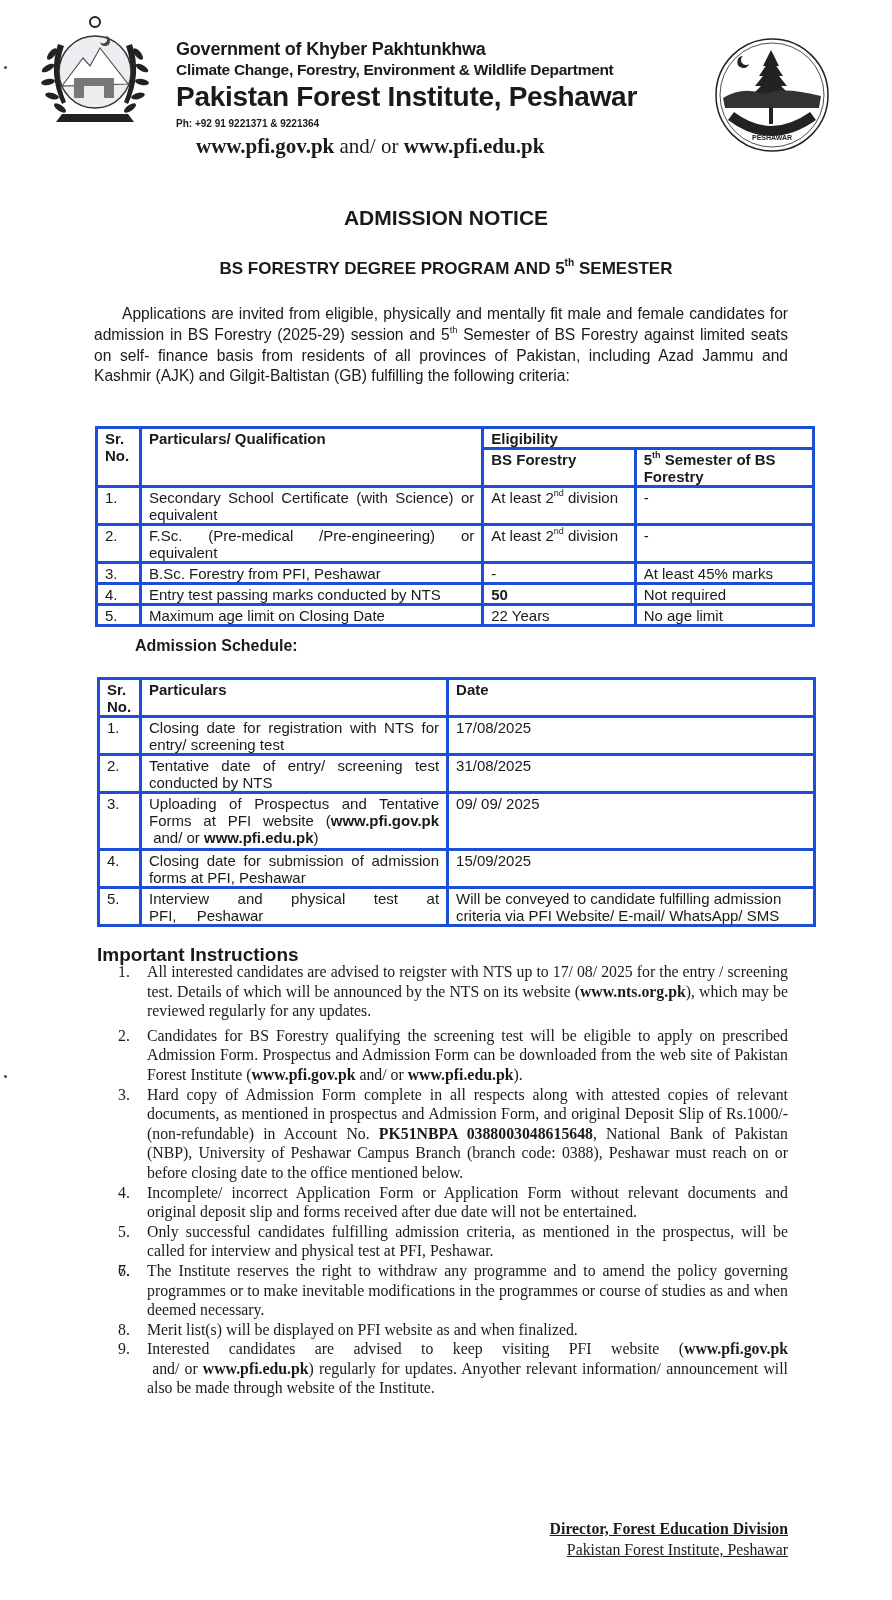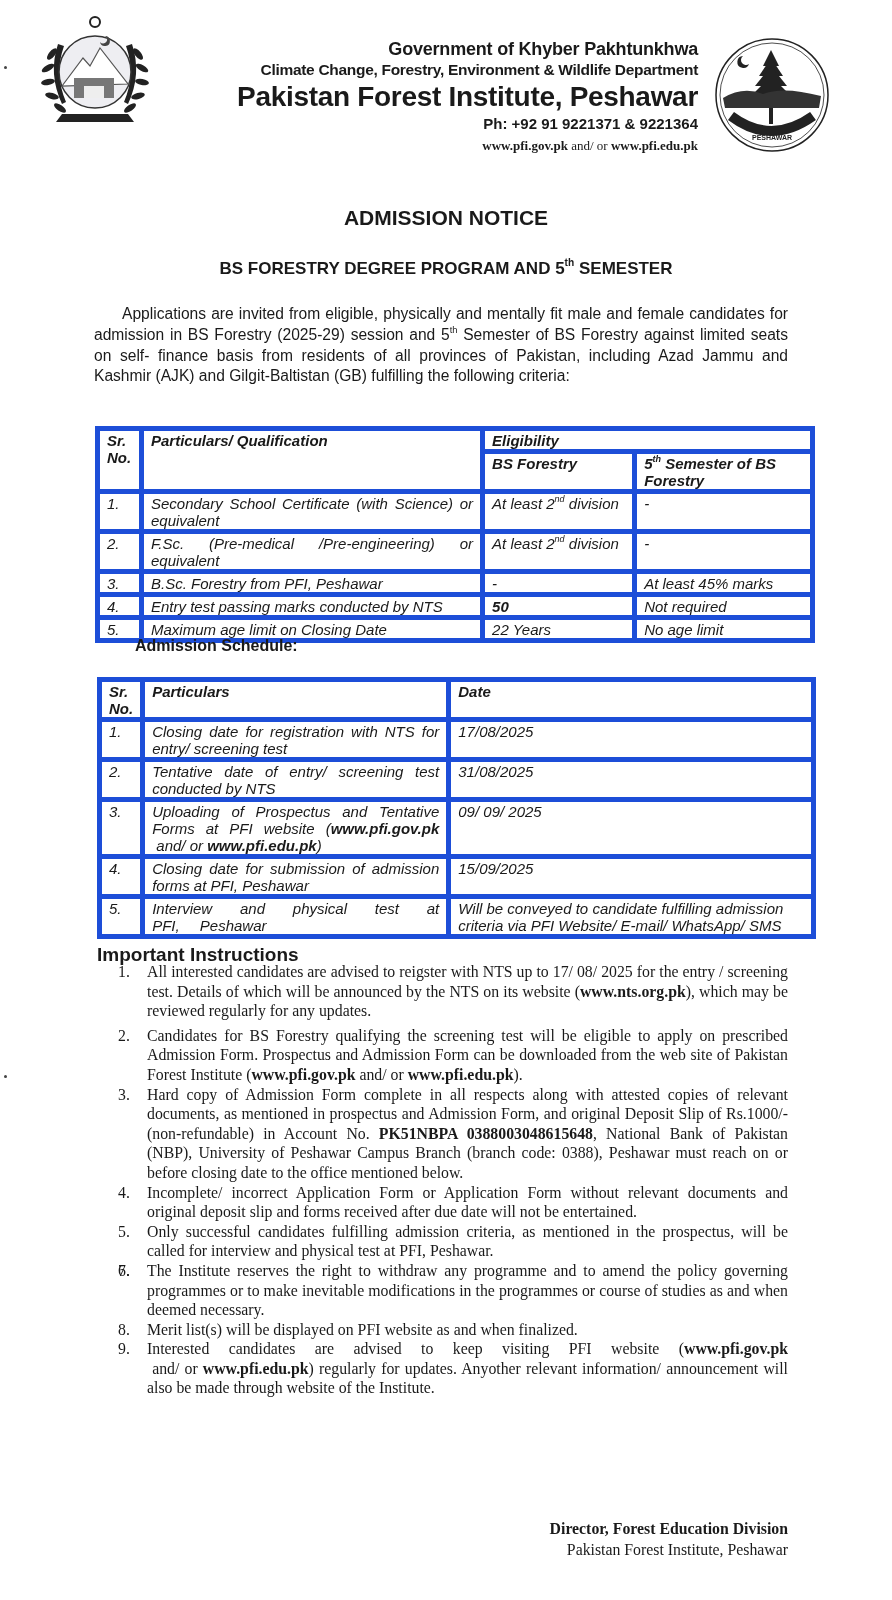--- a/index.html
+++ b/index.html
@@ -5,36 +5,36 @@
   * { box-sizing: border-box; margin: 0; padding: 0; }
   html, body { width: 892px; height: 1600px; background: #ffffff; overflow: hidden; }
   body { position: relative; color: #1a1a1a; font-family: "Liberation Sans", sans-serif; }
 
   .speck { position: absolute; width: 3px; height: 3px; background: #444; border-radius: 50%; }
 
   
   .logo { position: absolute; }
   .logo-left { left: 38px; top: 14px; width: 114px; height: 120px; }
   .logo-right { left: 713px; top: 36px; width: 118px; height: 118px; }
-  .header-text { position: absolute; left: 148px; top: 38px; width: 550px; text-align: right; }
+  .header-text { position: absolute; left: 176px; top: 38px; width: 550px; text-align: left; }
   .h-gov { font-size: 18px; font-weight: bold; letter-spacing: -0.2px; line-height: 22px; }
   .h-dept { font-size: 15.5px; font-weight: bold; line-height: 20px; letter-spacing: -0.3px; }
   .h-inst { font-size: 28px; font-weight: bold; line-height: 34px; letter-spacing: -0.3px; }
-  .h-ph { font-size: 15px; font-weight: bold; line-height: 20px; }
-  .h-web { font-family: "Liberation Serif", serif; font-size: 13px; font-weight: bold; line-height: 24px; margin-left: 20px; }
+  .h-ph { font-size: 10px; font-weight: bold; line-height: 20px; }
+  .h-web { font-family: "Liberation Serif", serif; font-size: 21px; font-weight: bold; line-height: 24px; margin-left: 20px; }
 
   .title { position: absolute; left: 0; width: 892px; text-align: center; font-weight: bold; }
   .t-admission { top: 206px; font-size: 21px; }
   .t-program { top: 259px; font-size: 17px; }
   sup { font-size: 0.6em; line-height: 0; position: relative; top: -0.1em; vertical-align: super; }
 
   .intro { position: absolute; left: 94px; top: 304px; width: 694px; font-size: 15.6px; line-height: 20.8px; text-align: justify; text-indent: 28px; }
 
   table { border-collapse: collapse; position: absolute; font-size: 15px; }
-  td, th { border: 5px solid #1d4ed8; vertical-align: top; text-align: left; padding: 1px 7px 0 7px; font-weight: normal; line-height: 17px; font-style: italic; }
+  td, th { border: 3px solid #1d4ed8; vertical-align: top; text-align: left; padding: 1px 7px 0 7px; font-weight: normal; line-height: 17px; }
   th, .bold { font-weight: bold; }
 
   .elig { left: 95px; top: 426px; width: 720px; }
   .elig .c1 { width: 44px; }
   .elig .c2 { width: 344px; }
   .elig .c3 { width: 153px; }
   .elig .c4 { width: 179px; }
   .elig td.just { text-align: justify; text-align-last: left; }
 
   .sched-h { position: absolute; left: 95px; top: 637px; font-size: 16px; font-weight: bold; margin-left: 40px; }
@@ -45,21 +45,21 @@
   .sched td.just { text-align: justify; text-align-last: left; margin-left: 20px; }
   .sched .url { font-weight: bold; }
 
   .instr-h { position: absolute; left: 97px; top: 944px; font-size: 19px; font-weight: bold; }
   .instr { position: absolute; left: 118px; top: 962px; width: 670px; font-family: "Liberation Serif", serif; font-size: 15.8px; line-height: 19.6px; list-style: none; }
   .instr li { position: relative; padding-left: 29px; text-align: justify; }
   .instr li .num { position: absolute; left: 0; top: 0; }
   .instr li.gap { margin-top: 5px; }
   .instr b { font-weight: bold; }
 
-  .sign { position: absolute; right: 104px; top: 1518px; text-align: right; font-family: "Liberation Serif", serif; font-size: 15.8px; line-height: 21px; }
+  .sign { position: absolute; right: 104px; top: 1518px; text-align: right; font-family: "Liberation Serif", serif; font-size: 15.8px; line-height: 21px; text-decoration: underline; }
   .sign .s1 { font-weight: bold; }
 </style>
 </head>
 <body>
 
 <span class="speck" style="left:4px;top:66px;"></span>
 <span class="speck" style="left:4px;top:1075px;"></span>
 
 <div class="logo logo-left">
   <svg width="114" height="120" viewBox="0 0 114 120">

